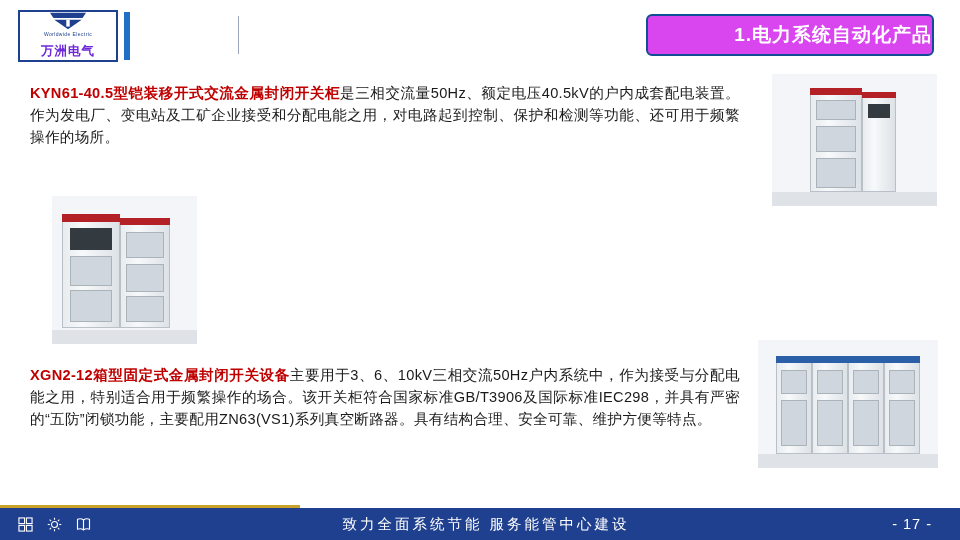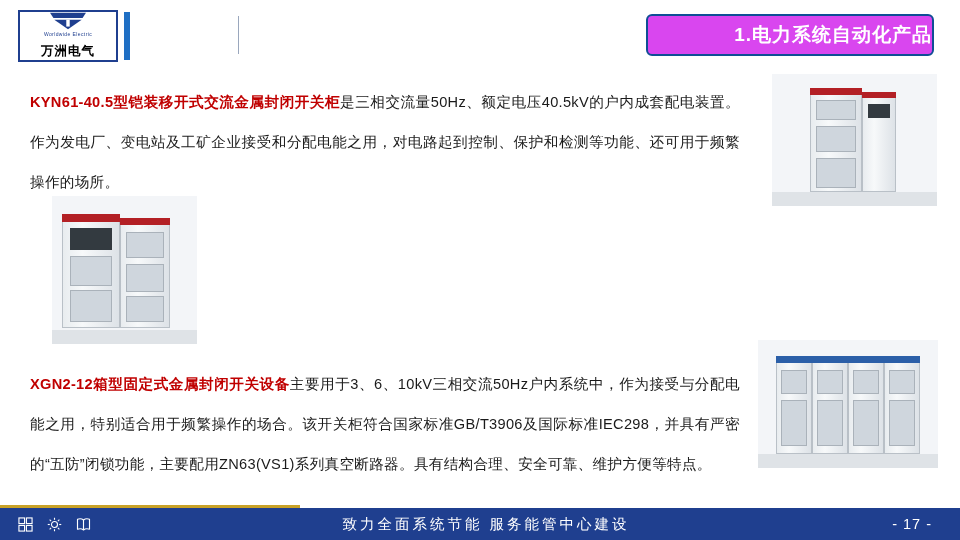--- a/index.html
+++ b/index.html
@@ -45,21 +45,21 @@
   }
   .logo-sub {
     font-size: 5px;
     color: #1f3f8f;
     letter-spacing: .4px;
     margin-top: 1px;
   }
   .logo-name {
     font-size: 12.5px;
     font-weight: bold;
-    color: #000000;
+    color: #6d28d9;
     letter-spacing: 1px;
     margin-top: 6px;
   }
 
   .chapter-bar {
     position: absolute;
     left: 124px;
     top: 12px;
     width: 6px;
     height: 48px;
@@ -109,21 +109,21 @@
     color: #ffffff;
     font-size: 19px;
     font-weight: bold;
     letter-spacing: 1px;
   }
 
   
   .para {
     position: absolute;
     font-size: 14.6px;
-    line-height: 40px;
+    line-height: 22px;
     color: #1a1a1a;
     letter-spacing: .3px;
     text-align: justify;
   }
   .para .hl {
     color: #c00000;
     font-weight: bold;
   }
   #para1 { left: 30px; top: 82px; width: 710px; }
   #para2 { left: 215px; top: 228px; width: 715px; }

